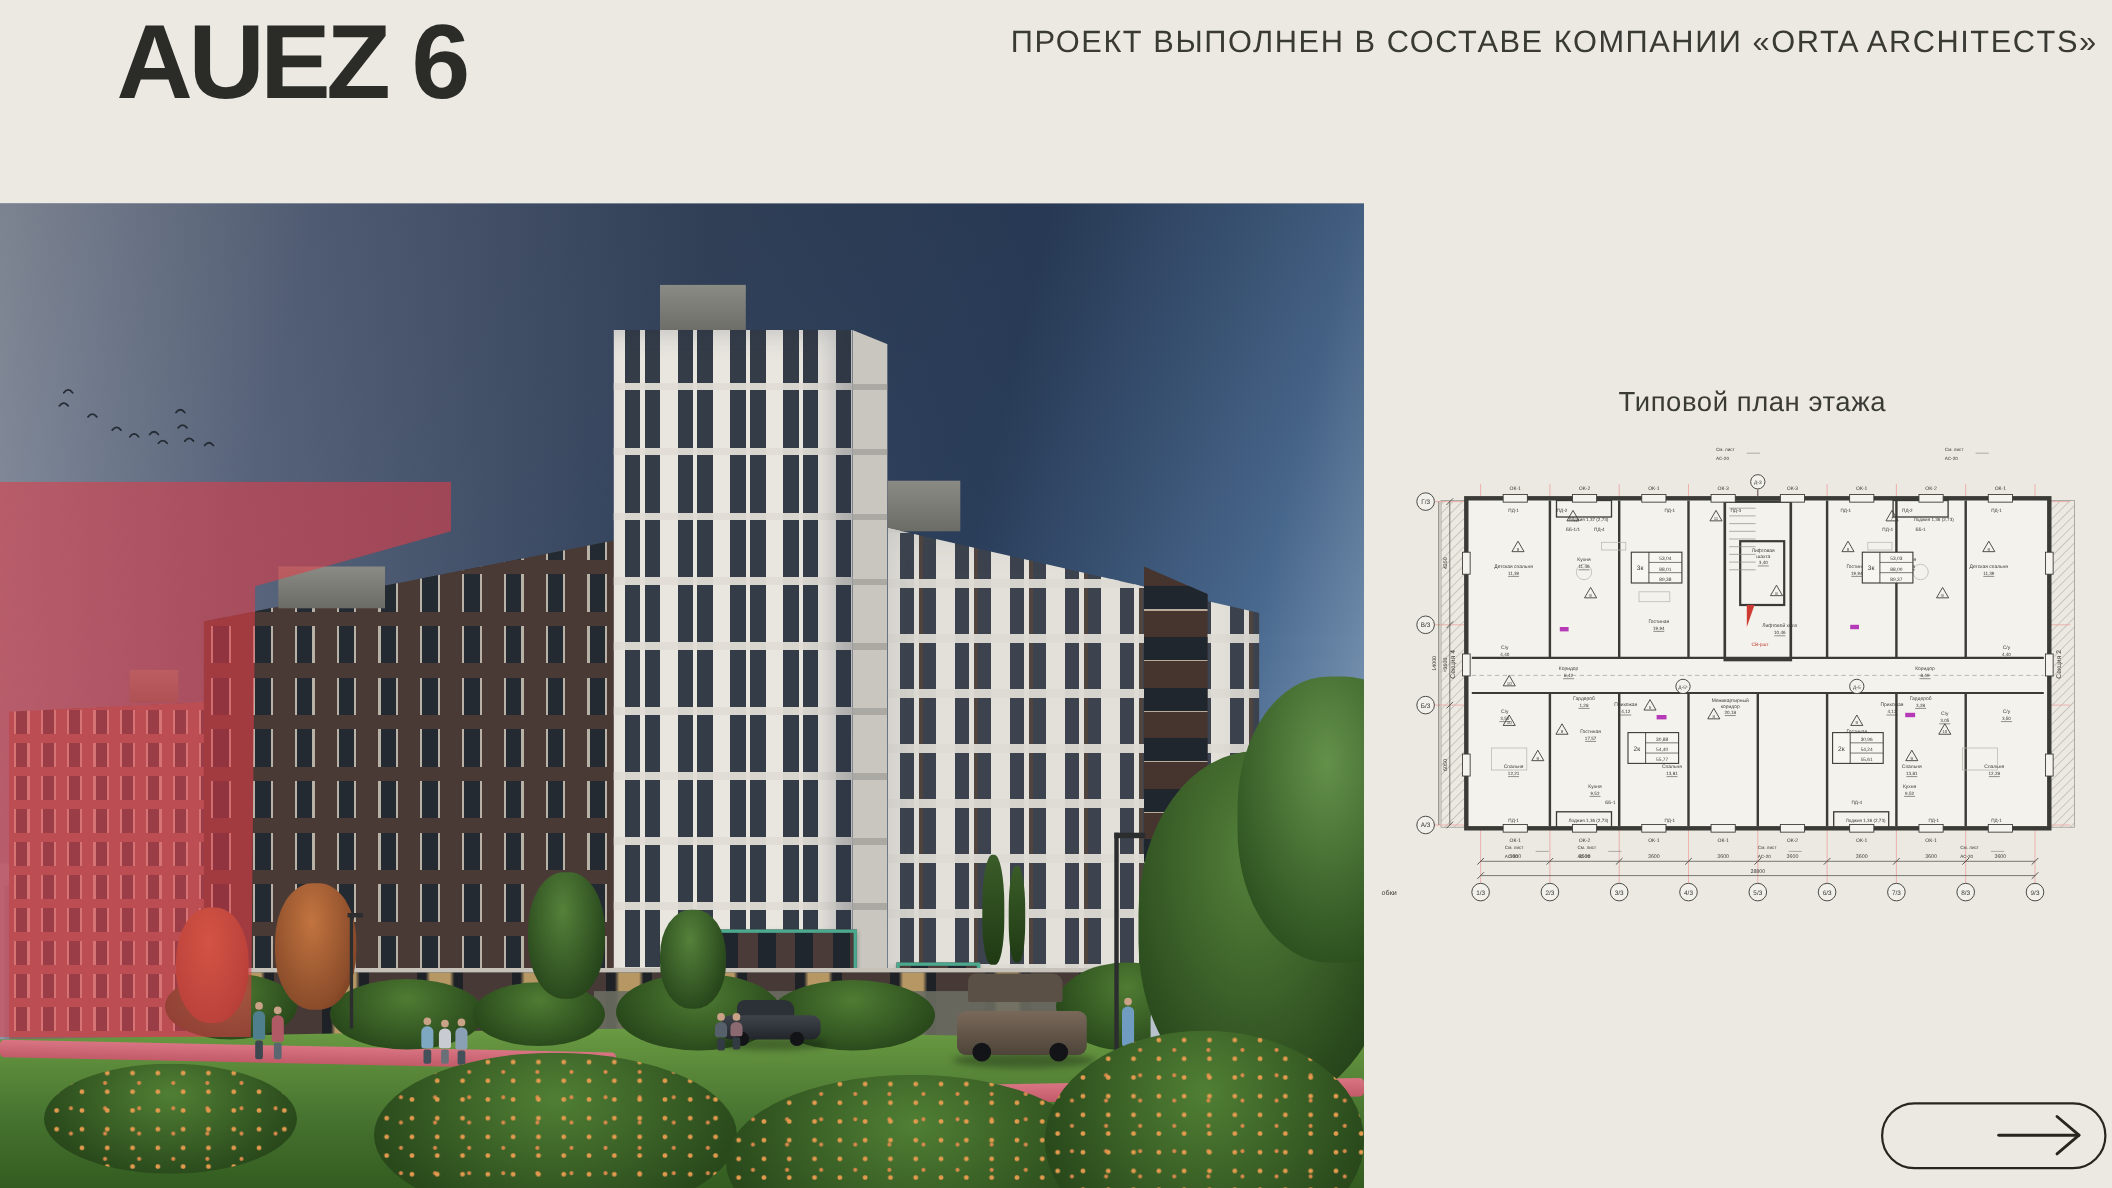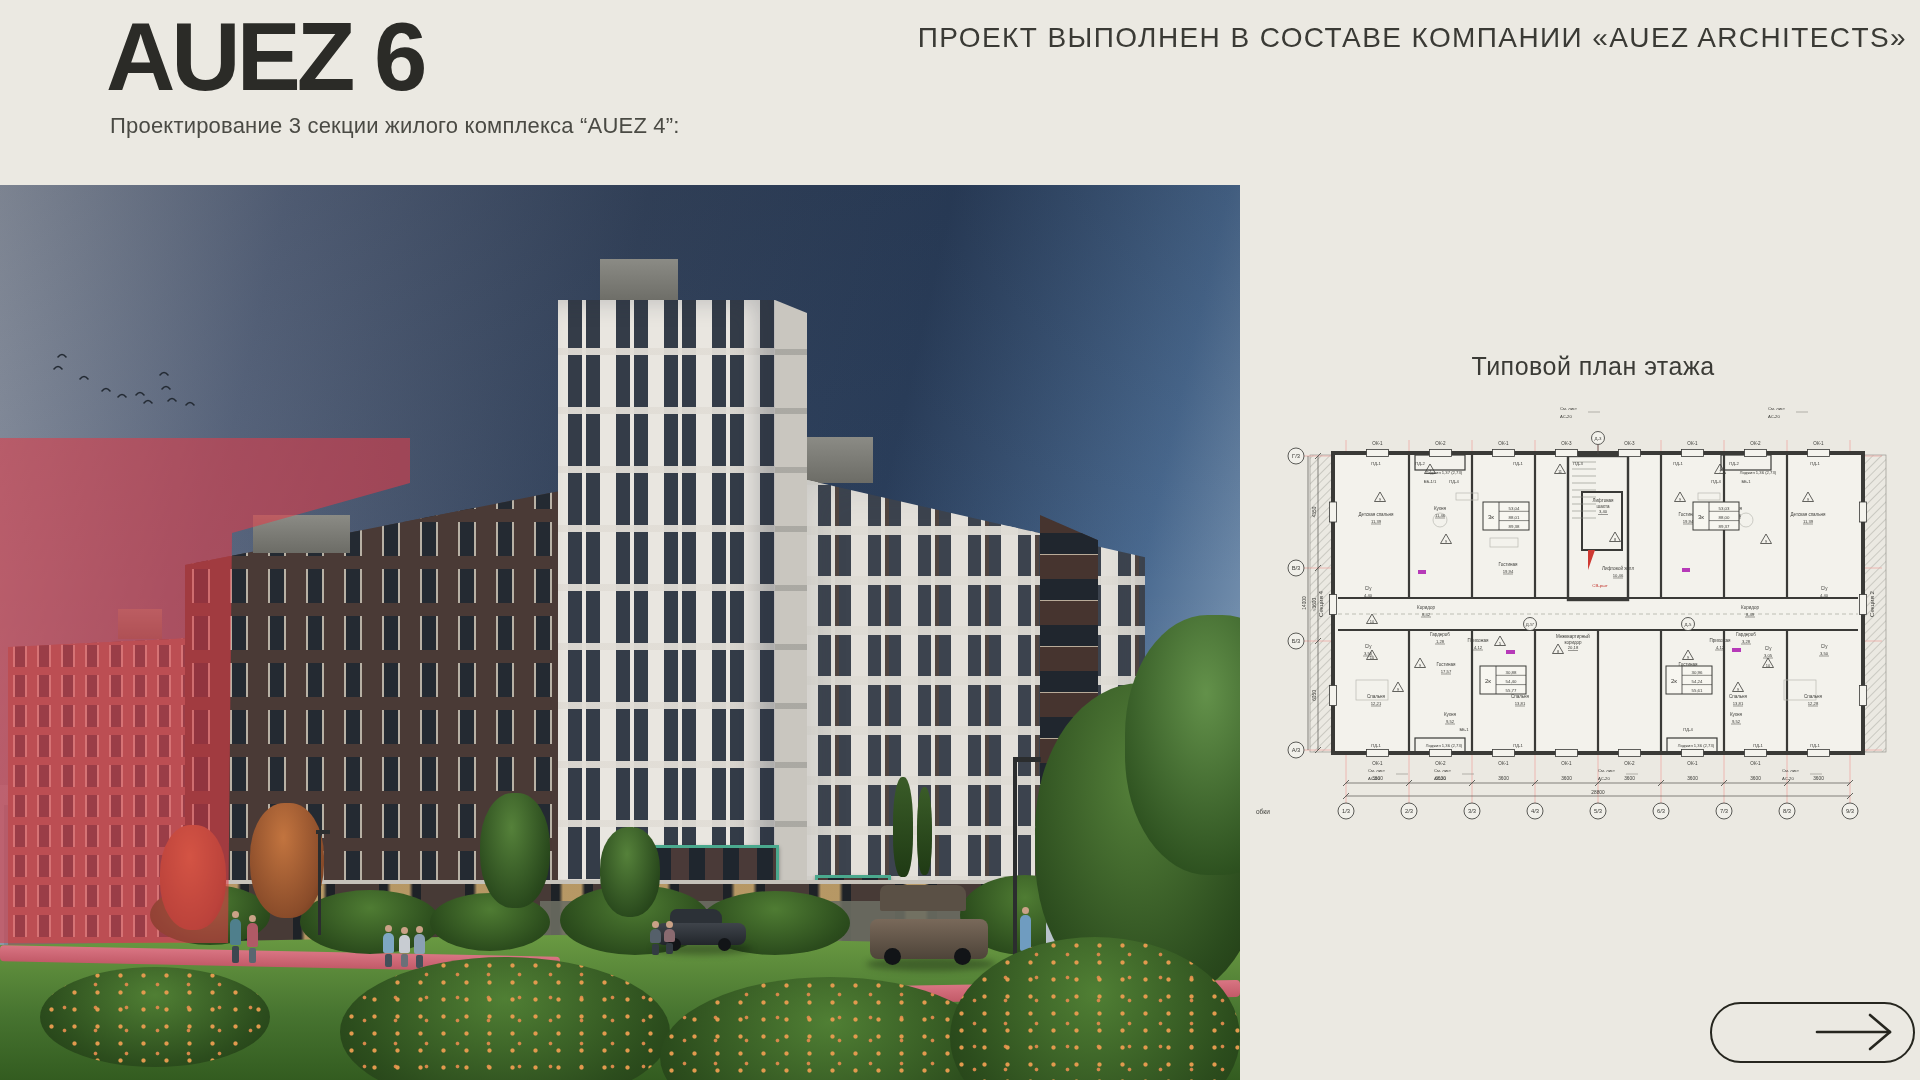--- a/index.html
+++ b/index.html
@@ -98,23 +98,22 @@
   
   .next-btn{position:absolute;left:1710px;top:1002px;width:205px;height:61px;
     border:2.5px solid #26261f;border-radius:33px;cursor:pointer;box-sizing:border-box;}
   .next-btn svg{position:absolute;right:16px;top:0;}
 </style>
 </head>
 <body>
 
 <div class="title">AUEZ 6</div>
 <div class="subtitle">
-  <div>Проектирование 3 секции жилого комплекса “AUEZ 4”:</div>
 </div>
-<div class="company-note">ПРОЕКТ ВЫПОЛНЕН В СОСТАВЕ КОМПАНИИ «AUEZ ARCHITECTS»</div>
+<div class="company-note">ПРОЕКТ ВЫПОЛНЕН В СОСТАВЕ КОМПАНИИ «ORTA ARCHITECTS»</div>
 
 <div id="photo">
   <div class="ly sky"></div>
 
   <svg class="ly" style="left:40px;top:160px" width="180" height="80" viewBox="0 0 180 80">
     <g stroke="#232a33" stroke-width="1.6" fill="none" stroke-linecap="round">
       <path d="M18 12 q4 -5 8 0"></path>
         <path d="M14 24 q4 -5 8 0"></path>
         <path d="M40 34 q4 -5 8 0"></path>
       <path d="M62 46 q4 -5 8 0"></path>

